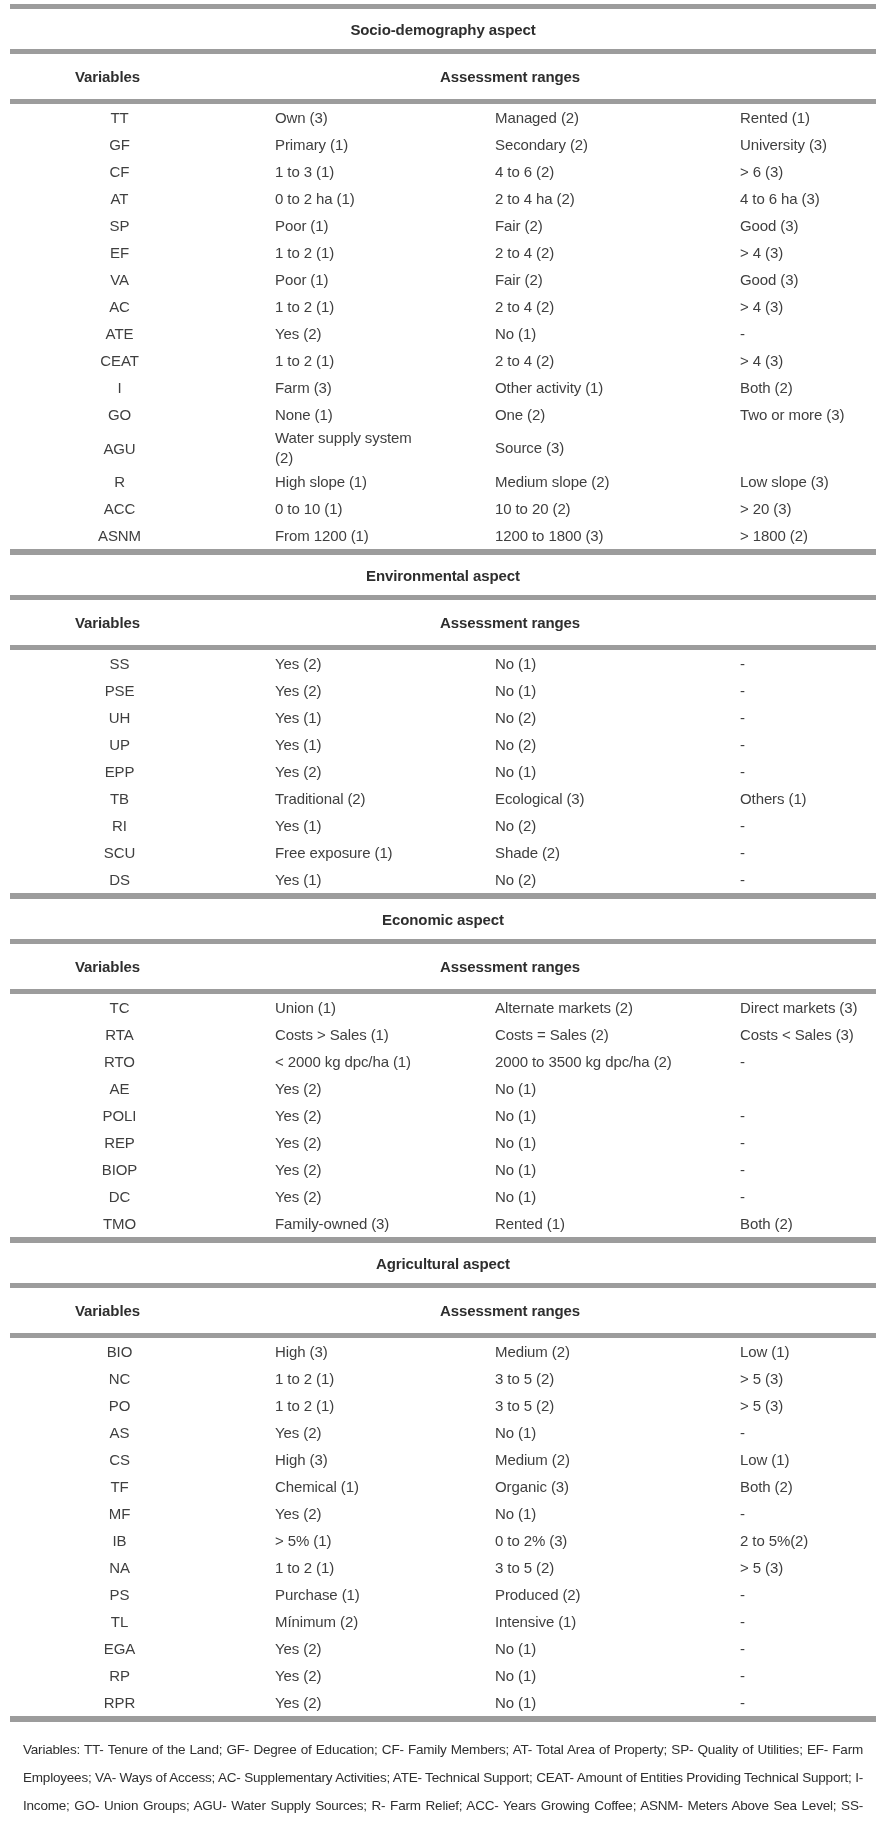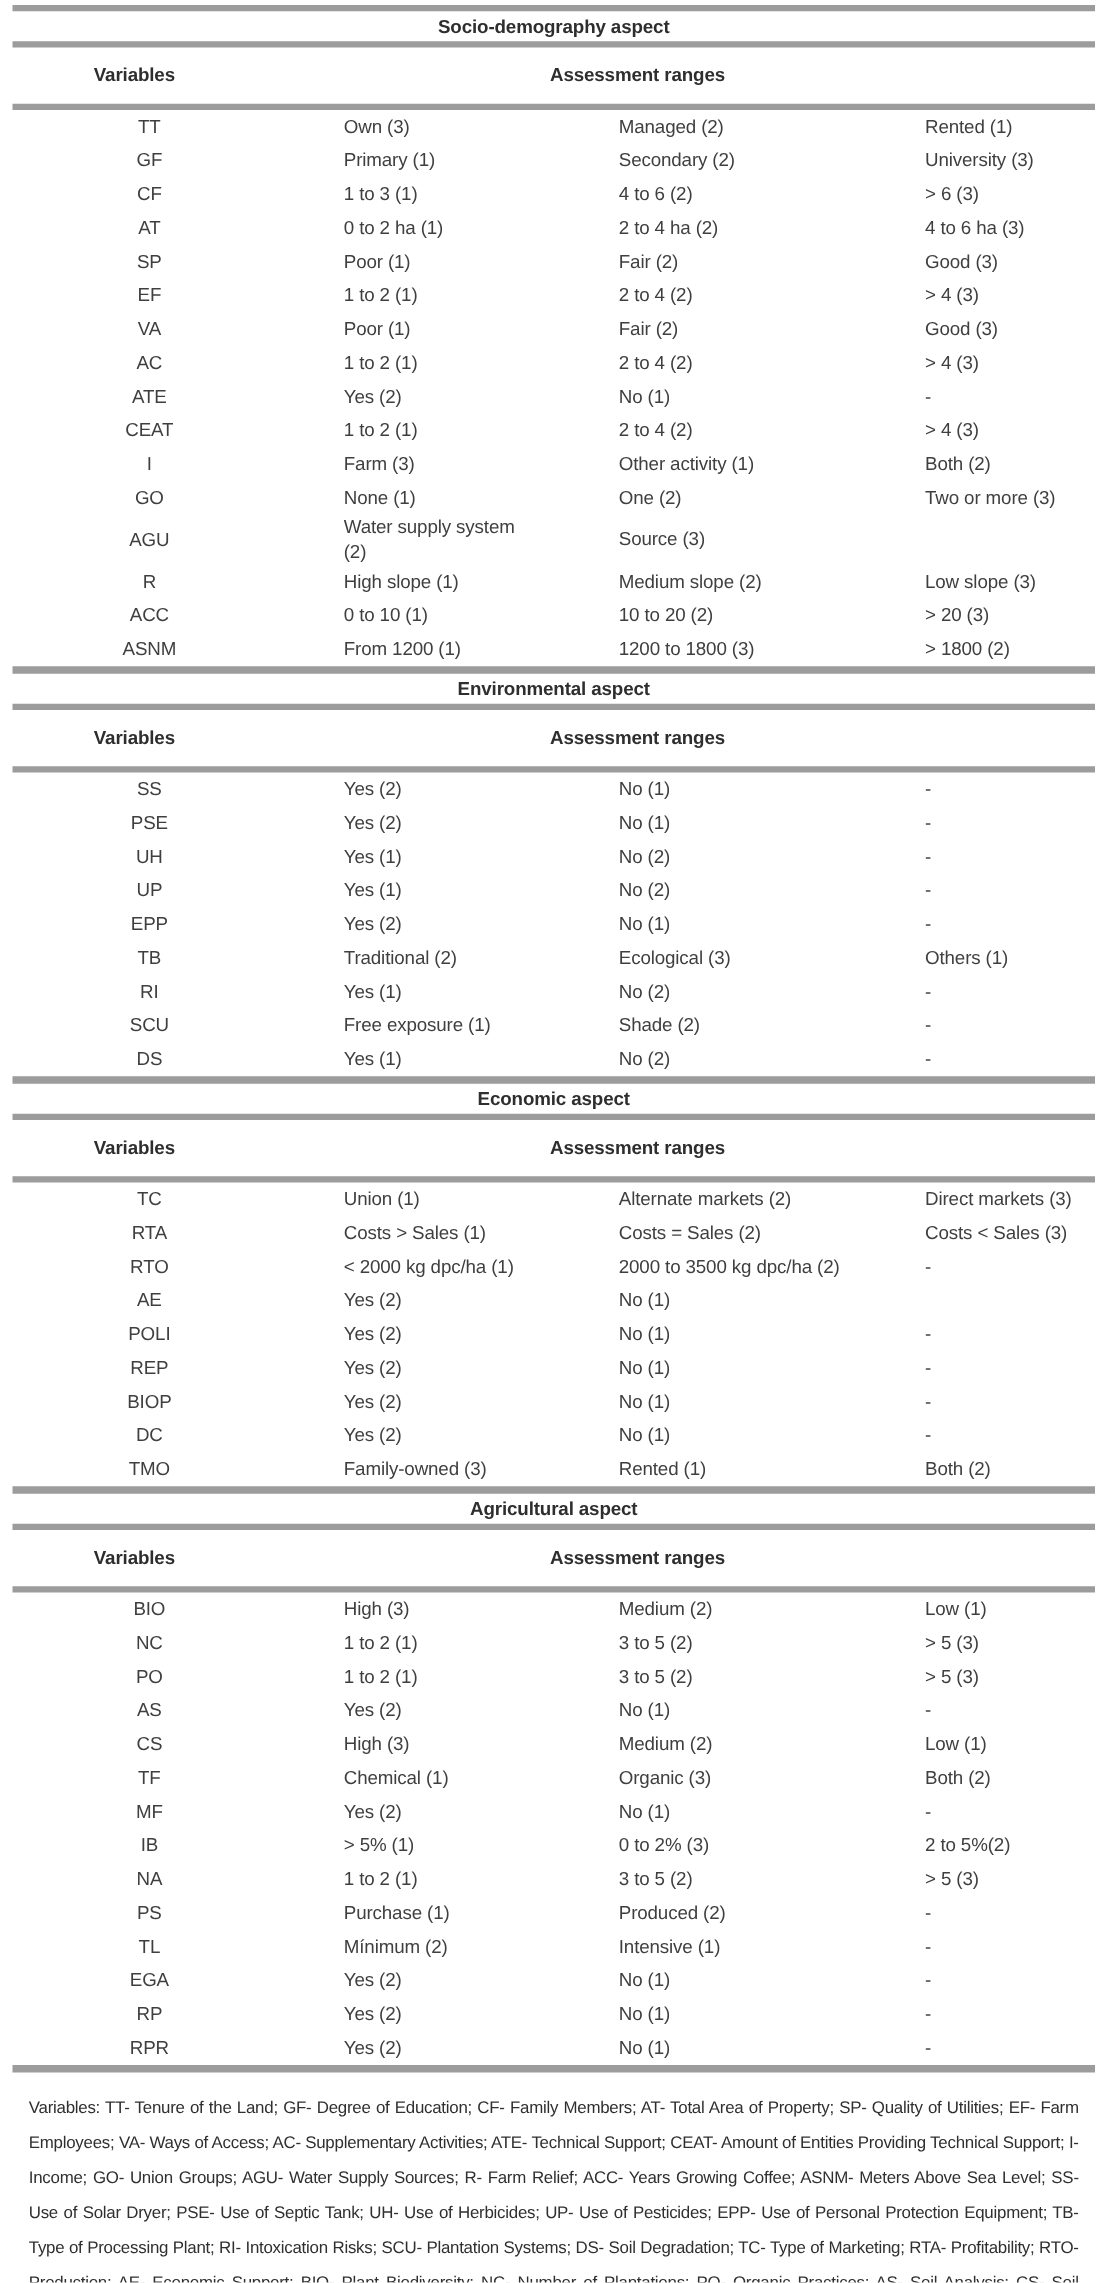--- a/index.html
+++ b/index.html
@@ -12,21 +12,21 @@
   .doc { padding-top: 4px; }
 
   .rule {
     height: 5px;
     background: #9c9c9c;
     margin: 0 10px;
   }
   .rule.thick { height: 6px; }
 
   .section-title {
-    height: 24px;
+    height: 40px;
     display: flex; align-items: center; justify-content: center;
     font-size: 15px; font-weight: bold; color: #2e2e2e;
     letter-spacing: -0.1px;
   }
 
   .header-row {
     display: grid;
     grid-template-columns: 215px 1fr;
     height: 45px;
     align-items: center;

